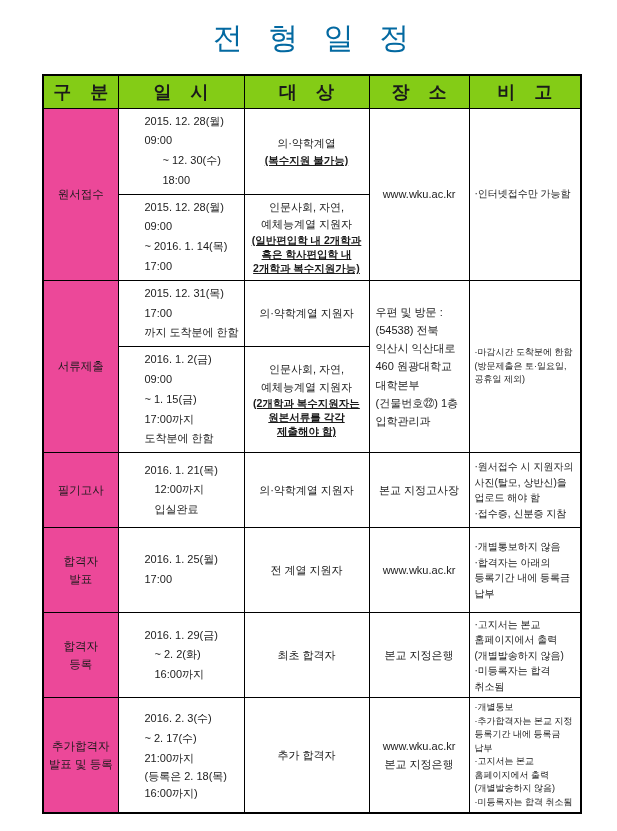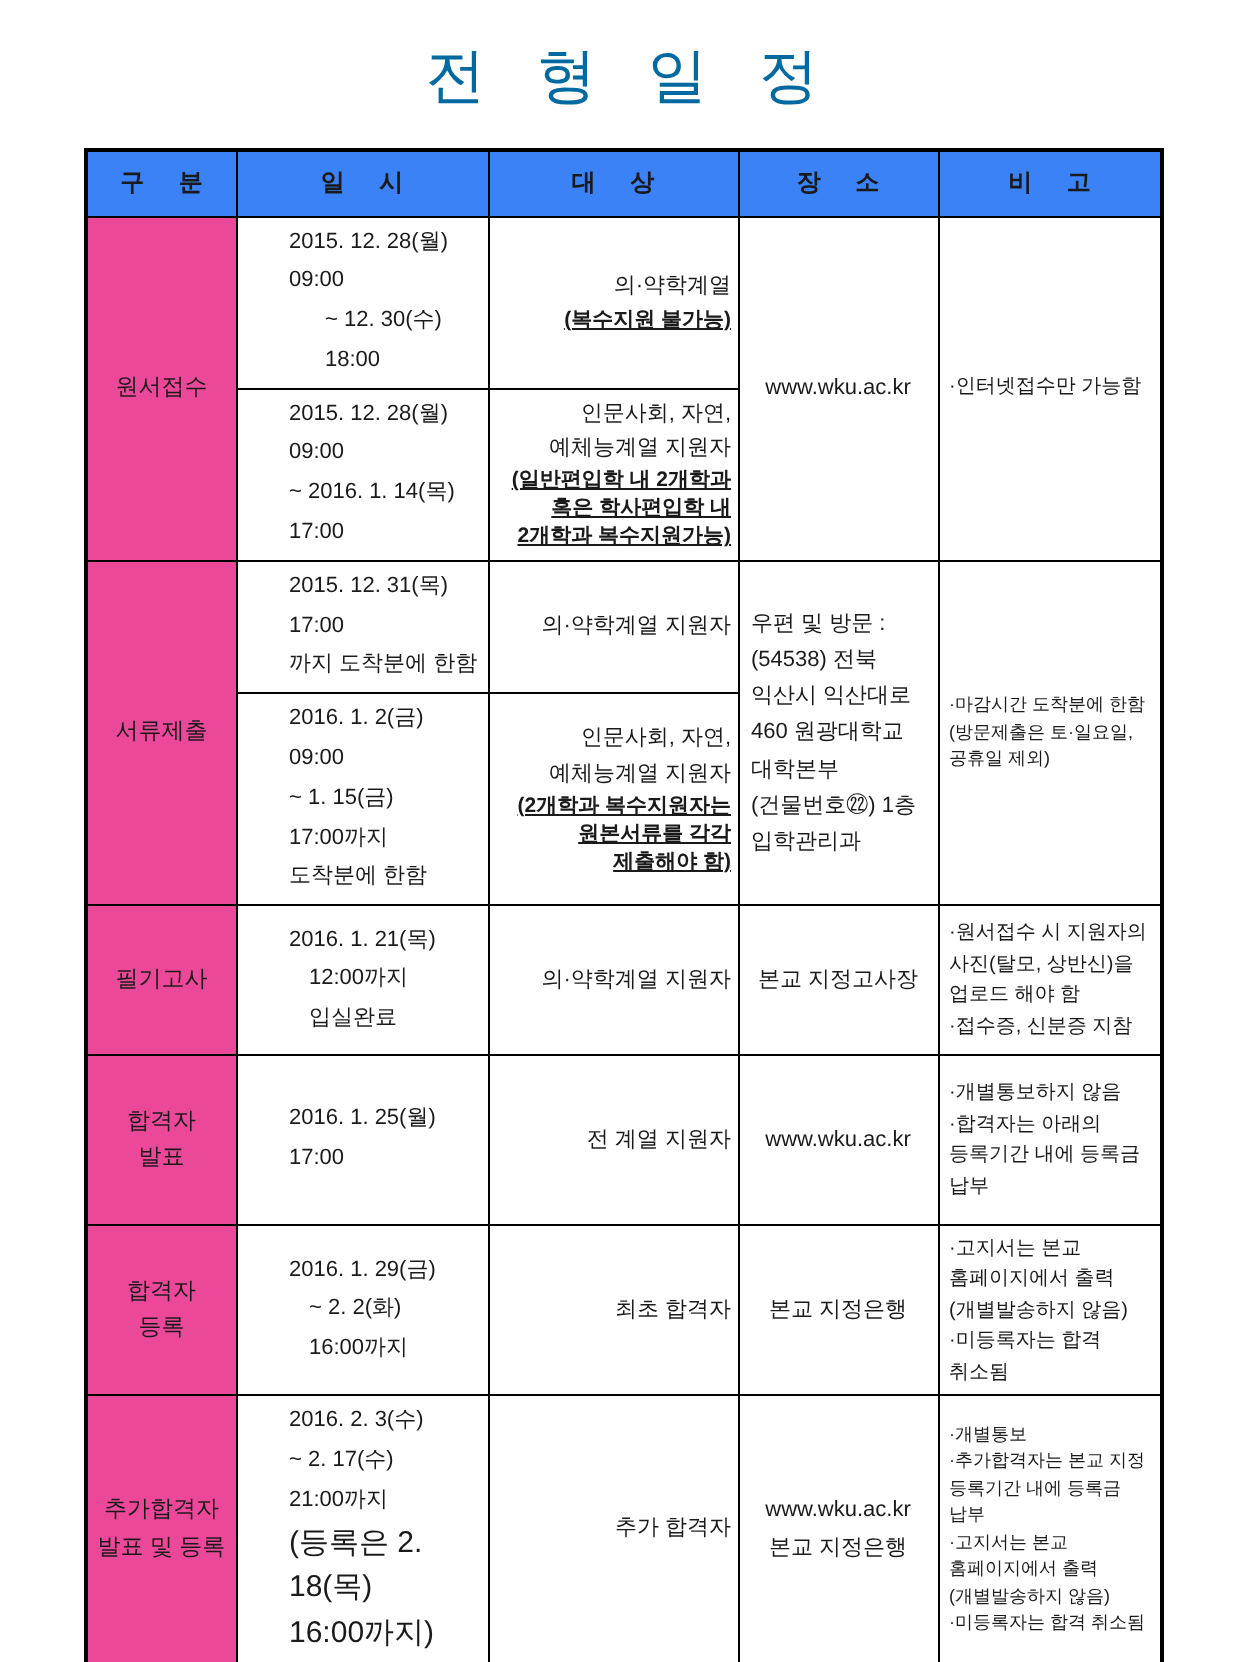--- a/index.html
+++ b/index.html
@@ -27,38 +27,38 @@
     border:2px solid #000;
   }
   .sched th, .sched td {
     border:1px solid #000;
     vertical-align:middle;
     overflow:hidden;
     word-break:keep-all;
   }
   .sched thead tr { height:33px; }
   .sched th {
-    background:#3b82f6;
-    font-size:12px;
+    background:#84cc16;
+    font-size:18px;
     font-weight:700;
     word-spacing:14px;
     text-align:center;
   }
   td.cat {
     background:#ec4899;
     text-align:center;
     font-size:11.5px;
     line-height:1.6;
     padding:2px;
   }
   td.dt   { font-size:11px; line-height:1.8; padding:3px 2px 3px 26px; }
   td.dt .ind18 { padding-left:18px; }
   td.dt .ind10 { padding-left:10px; }
-  td.dt .dtsm  { font-size:15px; line-height:1.5; }
-  td.target { text-align:right; font-size:11px; line-height:1.55; padding:2px 3px; }
+  td.dt .dtsm  { font-size:11px; line-height:1.5; }
+  td.target { text-align:center; font-size:11px; line-height:1.55; padding:2px 3px; }
   .tnote  { font-weight:700; font-size:10.5px; line-height:1.35;text-decoration:underline; }
   td.place { text-align:center; font-size:11px; line-height:1.7; padding:2px 3px; }
   td.place.left { text-align:left; line-height:1.65; padding:2px 2px 2px 6px; }
   td.note { font-size:10px; line-height:1.55; padding:3px 3px 3px 5px; }
   td.note.sm { font-size:9px; line-height:1.5; }
   tr.r1a{height:66px} tr.r1b{height:75px}
   tr.r2a{height:65px} tr.r2b{height:90px}
   tr.r3{height:75px}  tr.r4{height:85px}
   tr.r5{height:85px}  tr.r6{height:103px}
   .footnotes { margin-top:13px; font-size:11px; line-height:1.85; width:555px; }

